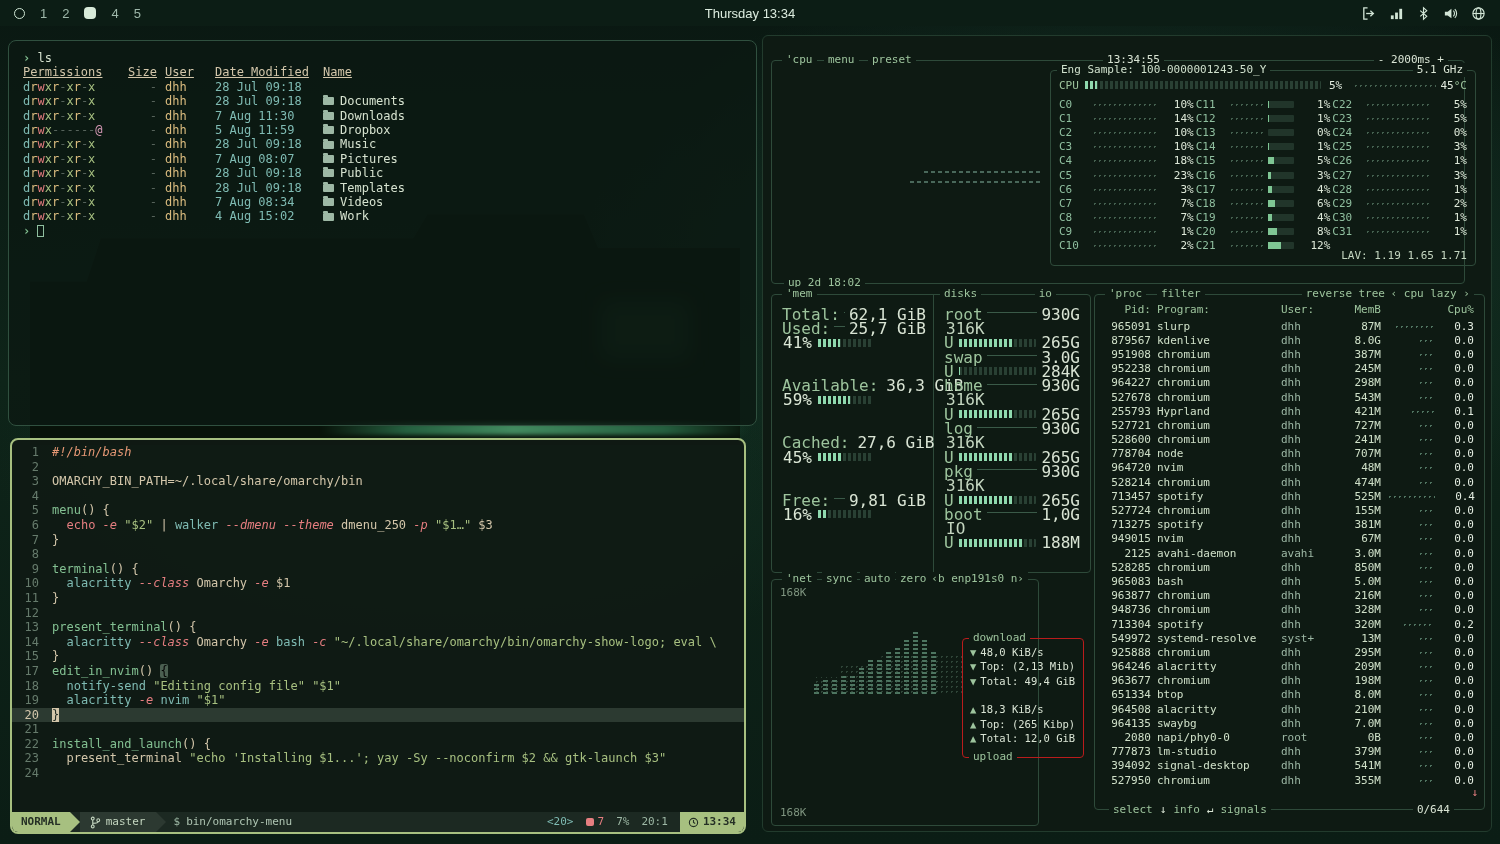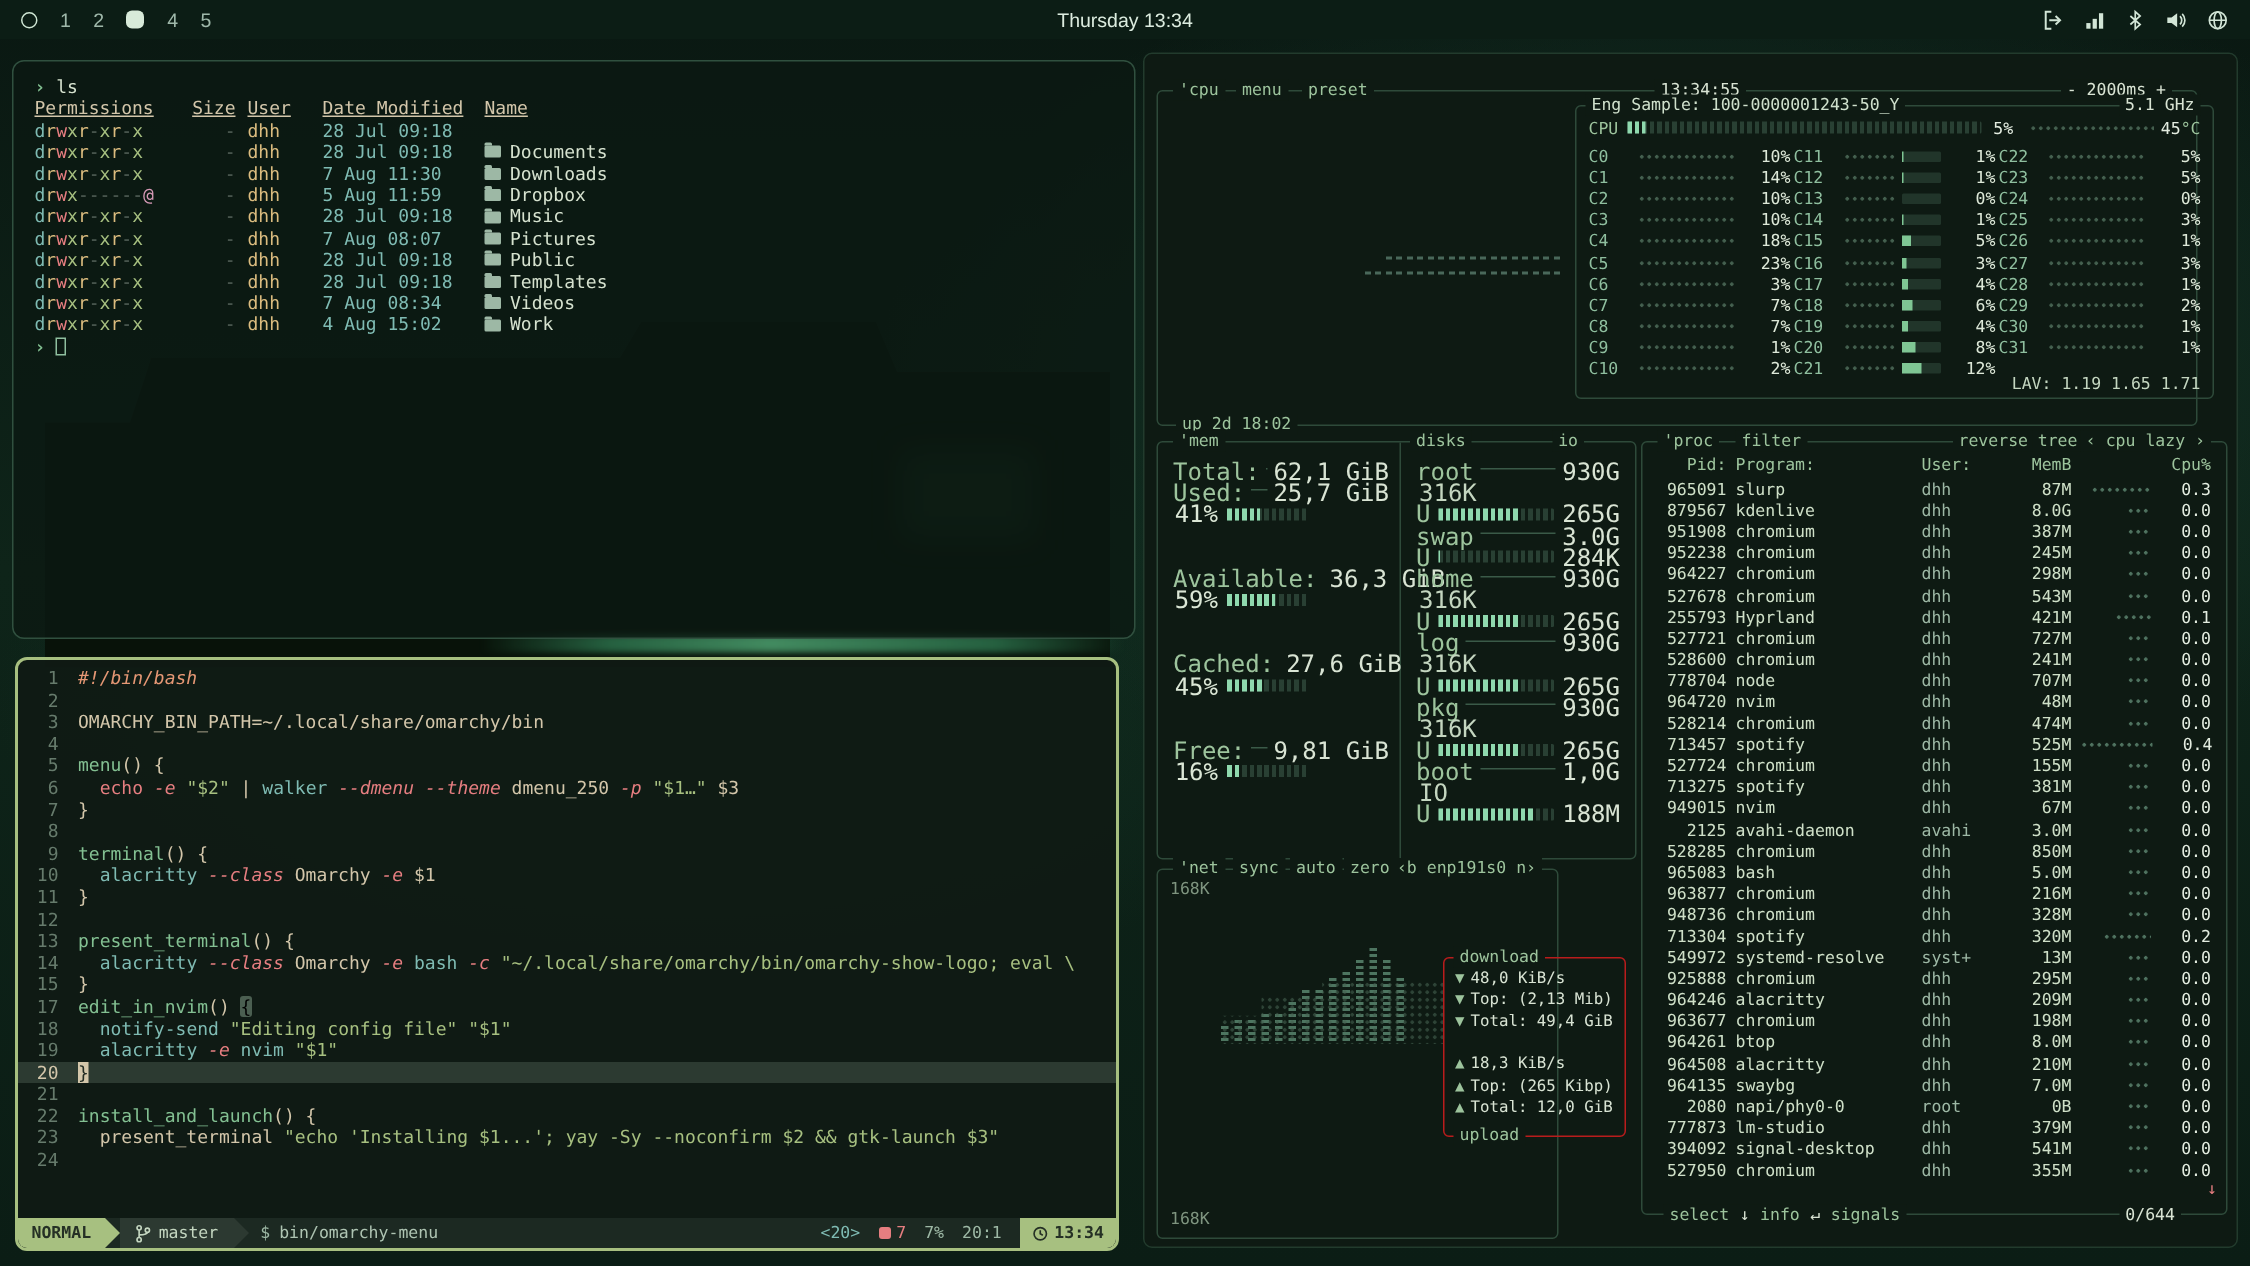--- a/index.html
+++ b/index.html
@@ -1037,21 +1037,21 @@
           </div>
           <div class="prow">
             <span class="p-pid">963677</span>
             <span class="p-prog">chromium</span>
             <span class="p-user">dhh</span>
             <span class="p-mem">198M</span>
             <span class="p-graph" style="width: 16px;"></span>
             <span class="p-cpu">0.0</span>
           </div>
           <div class="prow">
-            <span class="p-pid">964261</span>
+            <span class="p-pid">651334</span>
             <span class="p-prog">btop</span>
             <span class="p-user">dhh</span>
             <span class="p-mem">8.0M</span>
             <span class="p-graph" style="width: 16px;"></span>
             <span class="p-cpu">0.0</span>
           </div>
           <div class="prow">
             <span class="p-pid">964508</span>
             <span class="p-prog">alacritty</span>
             <span class="p-user">dhh</span>

